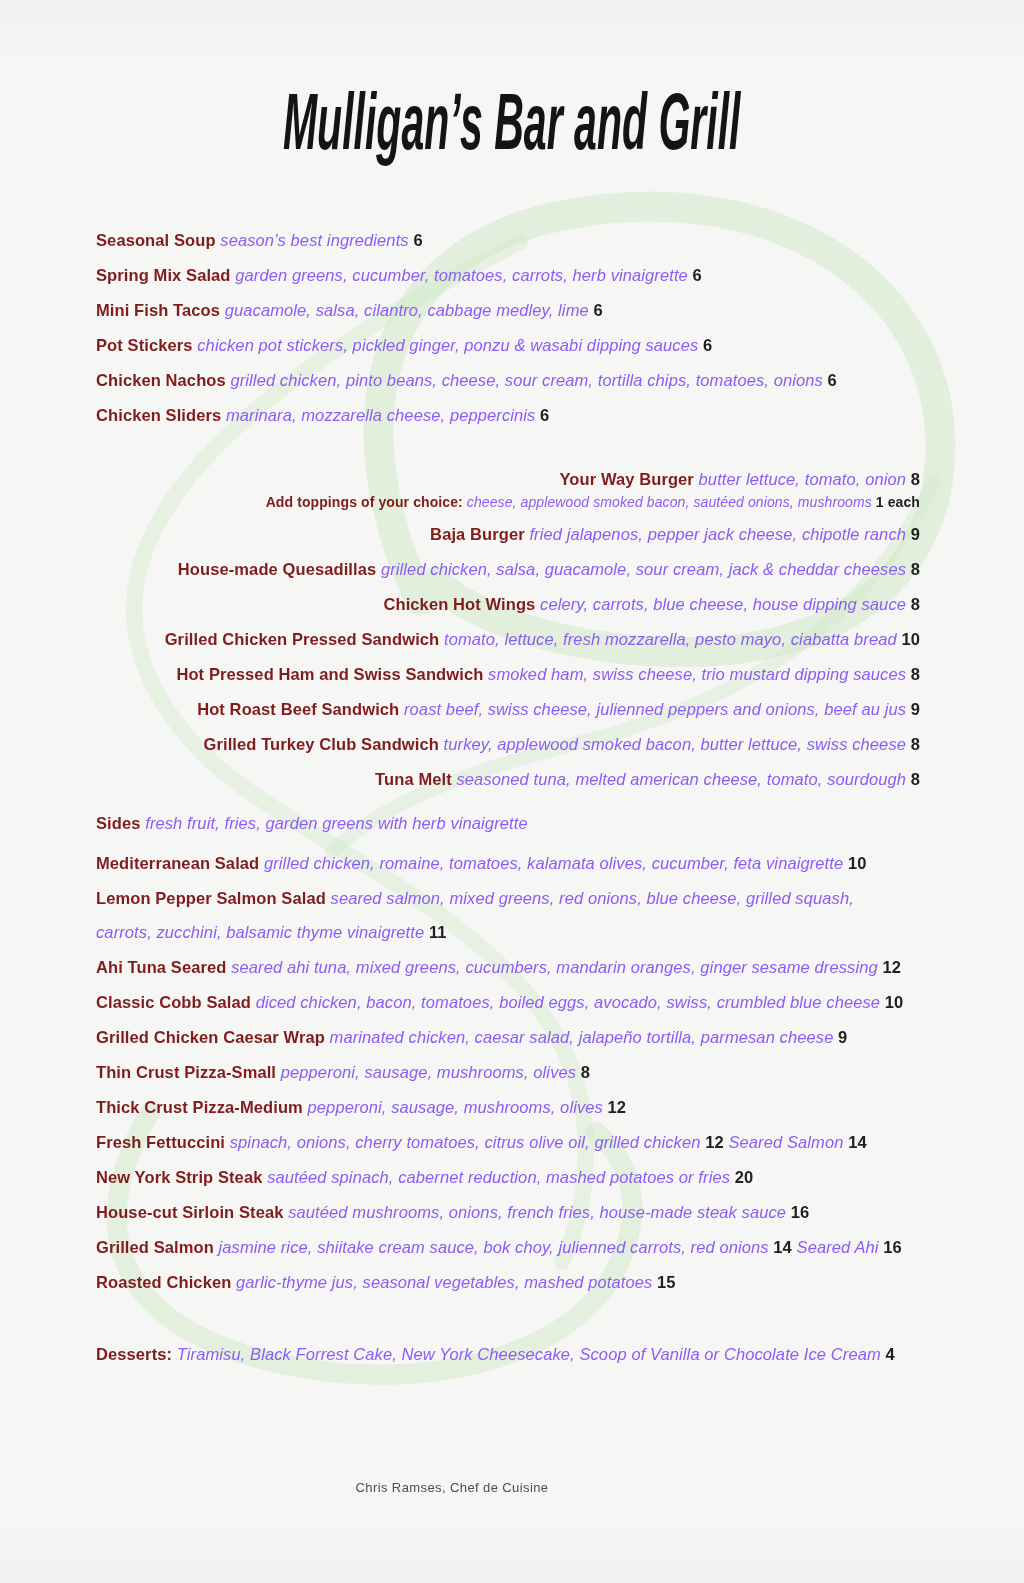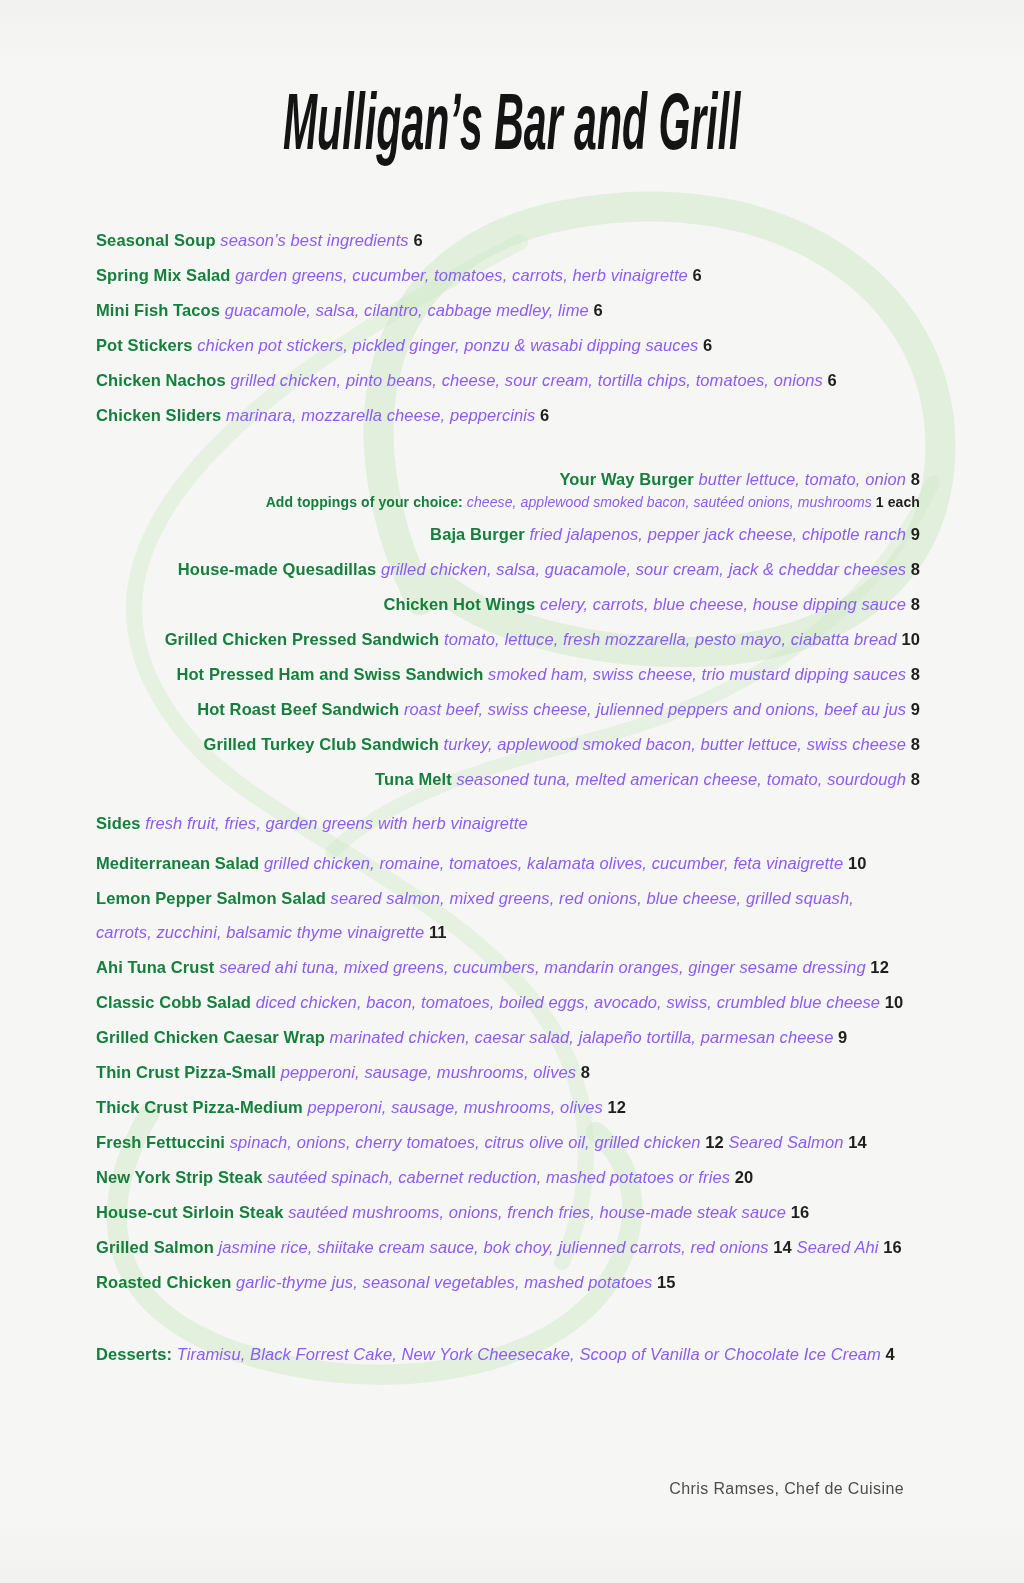--- a/index.html
+++ b/index.html
@@ -30,33 +30,33 @@
     letter-spacing:0px;
   }
   .menu{
     margin:64px 0 0 96px;
     width:824px;
   }
   .item{
     font-size:16.5px;line-height:20px;margin-bottom:15px;
     color:#828282;letter-spacing:0.1px;
   }
-  .item .nm{font-weight:700;color:#15803d;}
+  .item .nm{font-weight:700;color:#7f1d1d;}
   .item .ds{color:#8b5cf6;font-style:italic;}
   .item .pr{font-weight:700;color:#1f1f1f;}
   .item.tight{margin-bottom:4px;}
   .item.note{font-size:14px;line-height:18px;margin-bottom:13px;}
   .d2{display:block;margin-top:14px;}
   .section.sec-starters{margin-bottom:44px;}
   .section.sec-burgers-and-sandwiches{margin-bottom:24px;text-align:right;}
   .section.sec-sides{margin-bottom:20px;}
   .section.sec-salads-and-entrees{margin-bottom:52px;}
   .footer{
     position:absolute;left:0;right:120px;top:1480px;
-    text-align:right;font-size:16px;color:#4d4d4d;letter-spacing:0.4px;
+    text-align:center;font-size:13px;color:#4d4d4d;letter-spacing:0.4px;
     z-index:1;
   }
 </style>
 </head>
 <body>
 
 <div class="page">
 
   <svg class="watermark" width="1024" height="1583" viewBox="0 0 1024 1583" aria-hidden="true">
     <g fill="none" stroke="#cfe9c8" stroke-linecap="round">
@@ -90,21 +90,21 @@
           <div class="item"><span class="nm">Hot Roast Beef Sandwich</span> <span class="ds">roast beef, swiss cheese, julienned peppers and onions, beef au jus</span> <span class="pr">9</span> </div>
           <div class="item"><span class="nm">Grilled Turkey Club Sandwich</span> <span class="ds">turkey, applewood smoked bacon, butter lettuce, swiss cheese</span> <span class="pr">8</span> </div>
           <div class="item"><span class="nm">Tuna Melt</span> <span class="ds">seasoned tuna, melted american cheese, tomato, sourdough</span> <span class="pr">8</span> </div>
         </div>
         <div class="section sec-sides">
           <div class="item"><span class="nm">Sides</span> <span class="ds">fresh fruit, fries, garden greens with herb vinaigrette</span> </div>
         </div>
         <div class="section sec-salads-and-entrees">
           <div class="item"><span class="nm">Mediterranean Salad</span> <span class="ds">grilled chicken, romaine, tomatoes, kalamata olives, cucumber, feta vinaigrette</span> <span class="pr">10</span> </div>
           <div class="item"><span class="nm">Lemon Pepper Salmon Salad</span> <span class="ds">seared salmon, mixed greens, red onions, blue cheese, grilled squash,</span> <span class="d2"><span class="ds">carrots, zucchini, balsamic thyme vinaigrette</span> <span class="pr">11</span> </span></div>
-          <div class="item"><span class="nm">Ahi Tuna Crust</span> <span class="ds">seared ahi tuna, mixed greens, cucumbers, mandarin oranges, ginger sesame dressing</span> <span class="pr">12</span> </div>
+          <div class="item"><span class="nm">Ahi Tuna Seared</span> <span class="ds">seared ahi tuna, mixed greens, cucumbers, mandarin oranges, ginger sesame dressing</span> <span class="pr">12</span> </div>
           <div class="item"><span class="nm">Classic Cobb Salad</span> <span class="ds">diced chicken, bacon, tomatoes, boiled eggs, avocado, swiss, crumbled blue cheese</span> <span class="pr">10</span> </div>
           <div class="item"><span class="nm">Grilled Chicken Caesar Wrap</span> <span class="ds">marinated chicken, caesar salad, jalapeño tortilla, parmesan cheese</span> <span class="pr">9</span> </div>
           <div class="item"><span class="nm">Thin Crust Pizza-Small</span> <span class="ds">pepperoni, sausage, mushrooms, olives</span> <span class="pr">8</span> </div>
           <div class="item"><span class="nm">Thick Crust Pizza-Medium</span> <span class="ds">pepperoni, sausage, mushrooms, olives</span> <span class="pr">12</span> </div>
           <div class="item"><span class="nm">Fresh Fettuccini</span> <span class="ds">spinach, onions, cherry tomatoes, citrus olive oil, grilled chicken</span> <span class="pr">12</span> <span class="ds">Seared Salmon</span> <span class="pr">14</span> </div>
           <div class="item"><span class="nm">New York Strip Steak</span> <span class="ds">sautéed spinach, cabernet reduction, mashed potatoes or fries</span> <span class="pr">20</span> </div>
           <div class="item"><span class="nm">House-cut Sirloin Steak</span> <span class="ds">sautéed mushrooms, onions, french fries, house-made steak sauce</span> <span class="pr">16</span> </div>
           <div class="item"><span class="nm">Grilled Salmon</span> <span class="ds">jasmine rice, shiitake cream sauce, bok choy, julienned carrots, red onions</span> <span class="pr">14</span> <span class="ds">Seared Ahi</span> <span class="pr">16</span> </div>
           <div class="item"><span class="nm">Roasted Chicken</span> <span class="ds">garlic-thyme jus, seasonal vegetables, mashed potatoes</span> <span class="pr">15</span> </div>
         </div>

